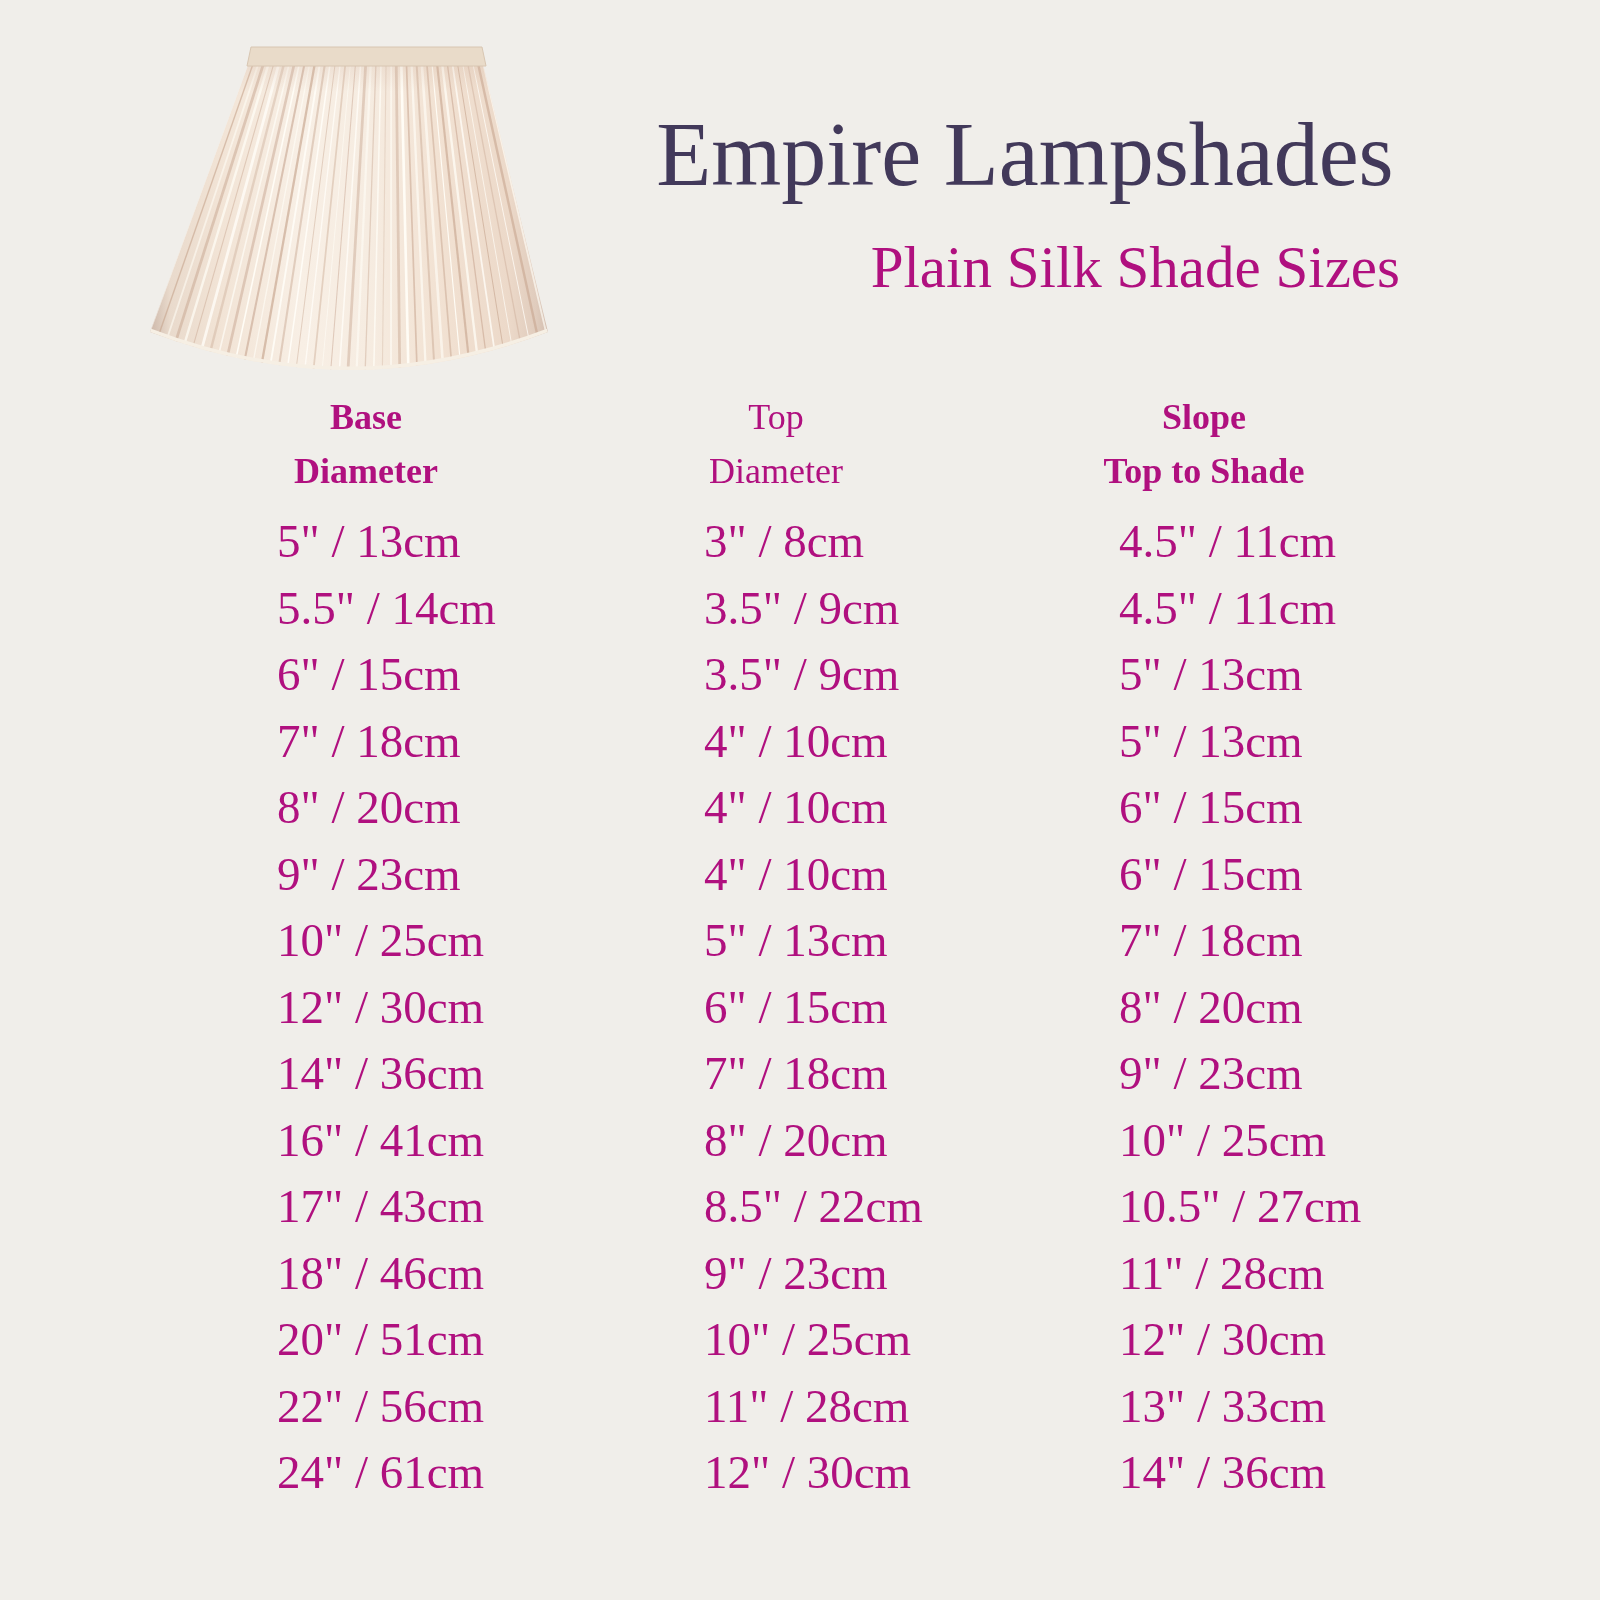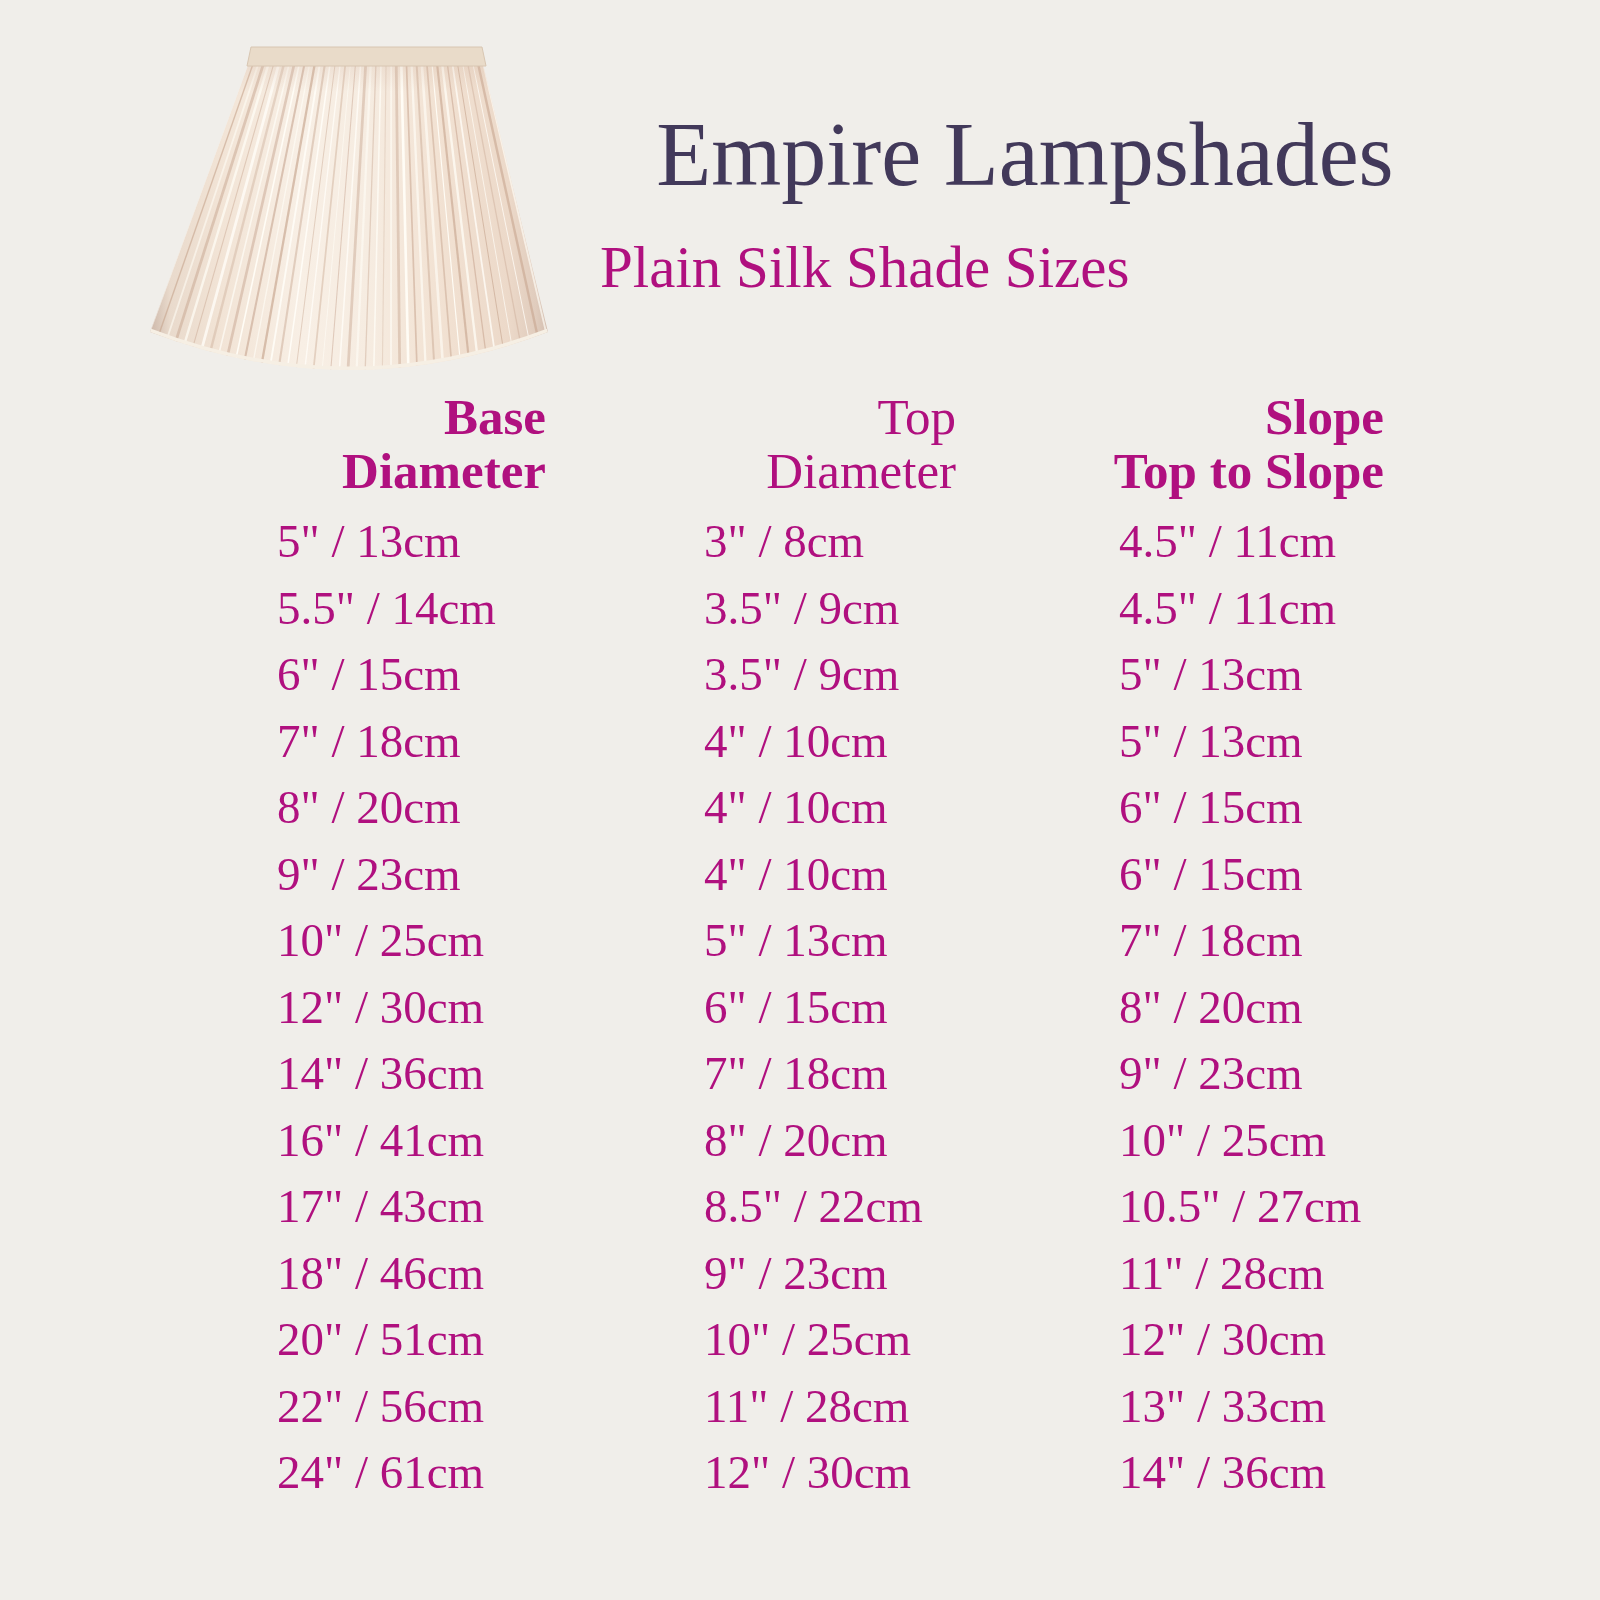--- a/index.html
+++ b/index.html
@@ -37,32 +37,32 @@
     font-size:90px;
     line-height:1;
     color:var(--title);
     white-space:nowrap;
   }
   .page-subtitle{
     position:absolute;
     left:600px;
     top:238px;
     width:800px;
-    text-align:left;
+    text-align:right;
     font-size:59px;
     line-height:1;
     color:var(--accent);
     white-space:nowrap;
   }
   .col-header{
     position:absolute;
     top:390px;
     width:360px;
-    text-align:right;
-    font-size:51px;
+    text-align:center;
+    font-size:36px;
     line-height:54px;
     color:var(--accent);
     white-space:nowrap;
   }
   .col-header.bold{font-weight:bold;}
   #header-base{left:186px;}
   #header-top{left:596px;}
   #header-slope{left:1024px;font-weight:bold;}
   .rows{
     position:absolute;
@@ -169,21 +169,21 @@
   <div class="col-header bold" id="header-base">
     <span>Base</span><br>
     <span>Diameter</span>
   </div>
   <div class="col-header" id="header-top">
     <span>Top</span><br>
     <span>Diameter</span>
   </div>
   <div class="col-header" id="header-slope">
     <span>Slope</span><br>
-    <span>Top to Slope</span>
+    <span>Top to Shade</span>
   </div>
 
   <div class="rows" id="rows-base">
       <div class="size-row">5" / 13cm</div>
       <div class="size-row">5.5" / 14cm</div>
       <div class="size-row">6" / 15cm</div>
       <div class="size-row">7" / 18cm</div>
       <div class="size-row">8" / 20cm</div>
       <div class="size-row">9" / 23cm</div>
       <div class="size-row">10" / 25cm</div>

